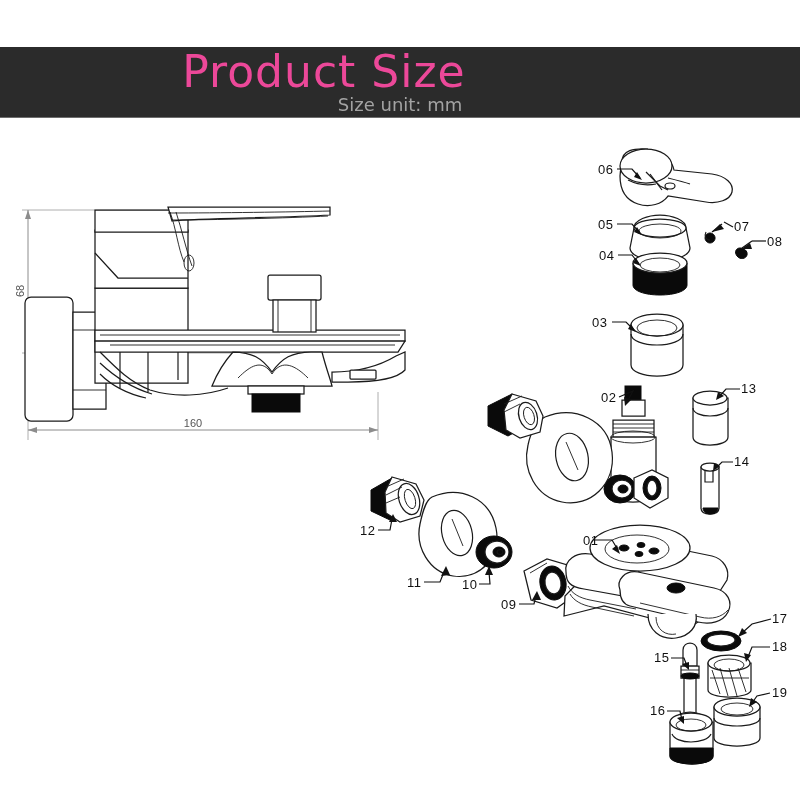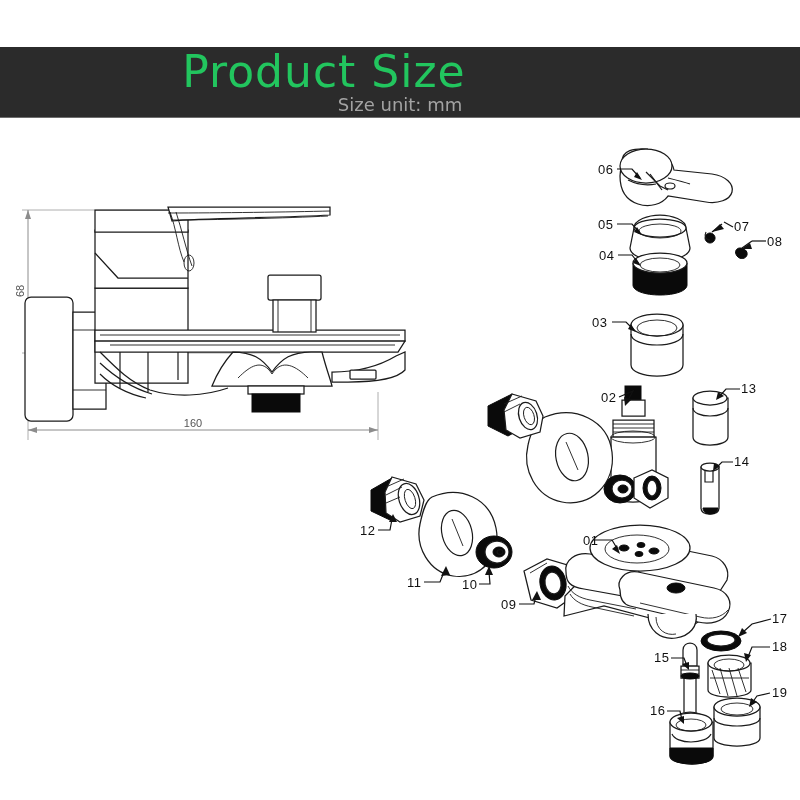--- a/index.html
+++ b/index.html
@@ -32,21 +32,21 @@
     background: #2b2b2b;
     box-sizing: border-box;
     border-bottom: 1px solid #6d6d6d;
   }
   .header-title {
     position: absolute;
     left: 0;
     top: 1px;
     width: 648px;
     text-align: center;
-    color: #22c55e;
+    color: #ec4899;
     font-size: 44px;
     line-height: 48px;
     letter-spacing: 1px;
     font-weight: 400;
     font-family: "DejaVu Sans", sans-serif;
     white-space: nowrap;
   }
   .header-subtitle {
     position: absolute;
     left: 0;

